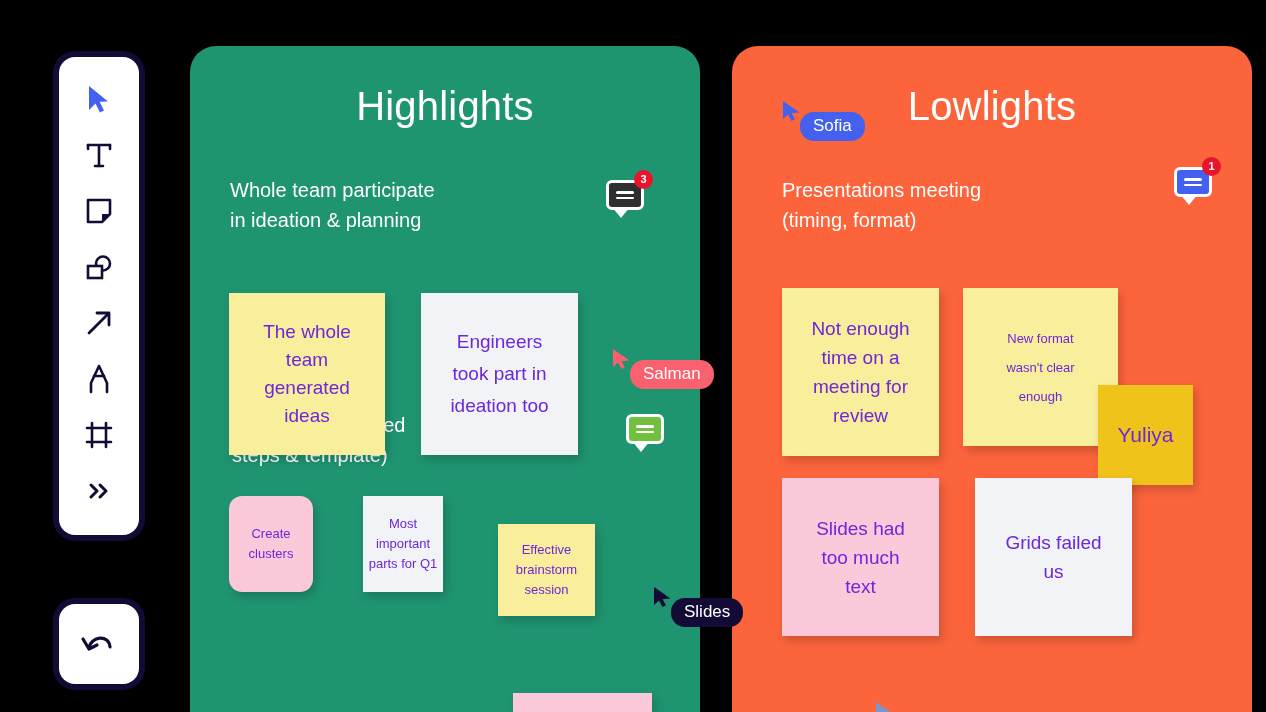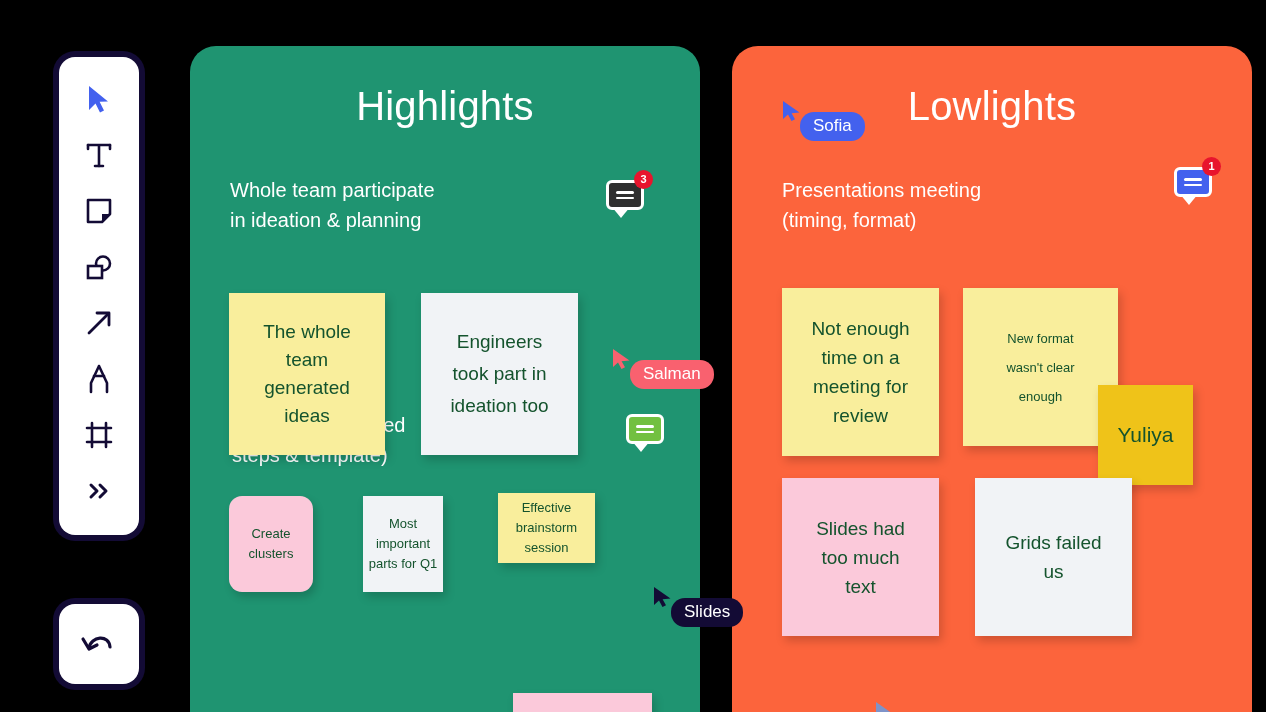--- a/index.html
+++ b/index.html
@@ -74,21 +74,21 @@
     position:absolute;right:-9px;top:-10px;min-width:19px;height:19px;
     background:#E8142D;color:#ffffff;border-radius:50%;
     font-size:11px;font-weight:700;line-height:19px;text-align:center;
     padding:0 1px;box-sizing:border-box;
   }
 
   
   .note{
     position:absolute;box-sizing:border-box;
     display:flex;align-items:center;justify-content:center;text-align:center;
-    color:#14532d;
+    color:#6d28d9;
     box-shadow:3px 5px 9px rgba(0,0,0,0.18);
     padding:0;
   }
   .note span{display:block;white-space:pre-line;}
 
   
   .cursor{position:absolute;display:flex;align-items:flex-start;}
   .cursor .arrow{width:20px;height:22px;flex:none;}
   .cursor .tag{
     margin-left:-2px;margin-top:12px;
@@ -229,21 +229,21 @@
       </div>
       <div class="note" style="left: 229px; top: 496px; width: 84px; height: 96px; background: rgb(251, 201, 218); border-radius: 13px;">
         <span style="font-size: 13px; line-height: 20px;">Create
 clusters</span>
       </div>
       <div class="note" style="left: 363px; top: 496px; width: 80px; height: 96px; background: rgb(241, 243, 246);">
         <span style="font-size: 13px; line-height: 20px;">Most
 important
 parts for Q1</span>
       </div>
-      <div class="note" style="left: 498px; top: 493px; width: 97px; height: 70px; background: rgb(249, 238, 156);">
+      <div class="note" style="left: 498px; top: 524px; width: 97px; height: 92px; background: rgb(249, 238, 156);">
         <span style="font-size: 13px; line-height: 20px;">Effective
 brainstorm
 session</span>
       </div>
       <div class="note" style="left: 513px; top: 693px; width: 139px; height: 60px; background: rgb(251, 201, 218);">
         <span style="font-size: 14px; line-height: 20px;"></span>
       </div>
       <div class="note" style="left: 782px; top: 288px; width: 157px; height: 168px; background: rgb(249, 238, 156);">
         <span style="font-size: 19px; line-height: 29px;">Not enough
 time on a

